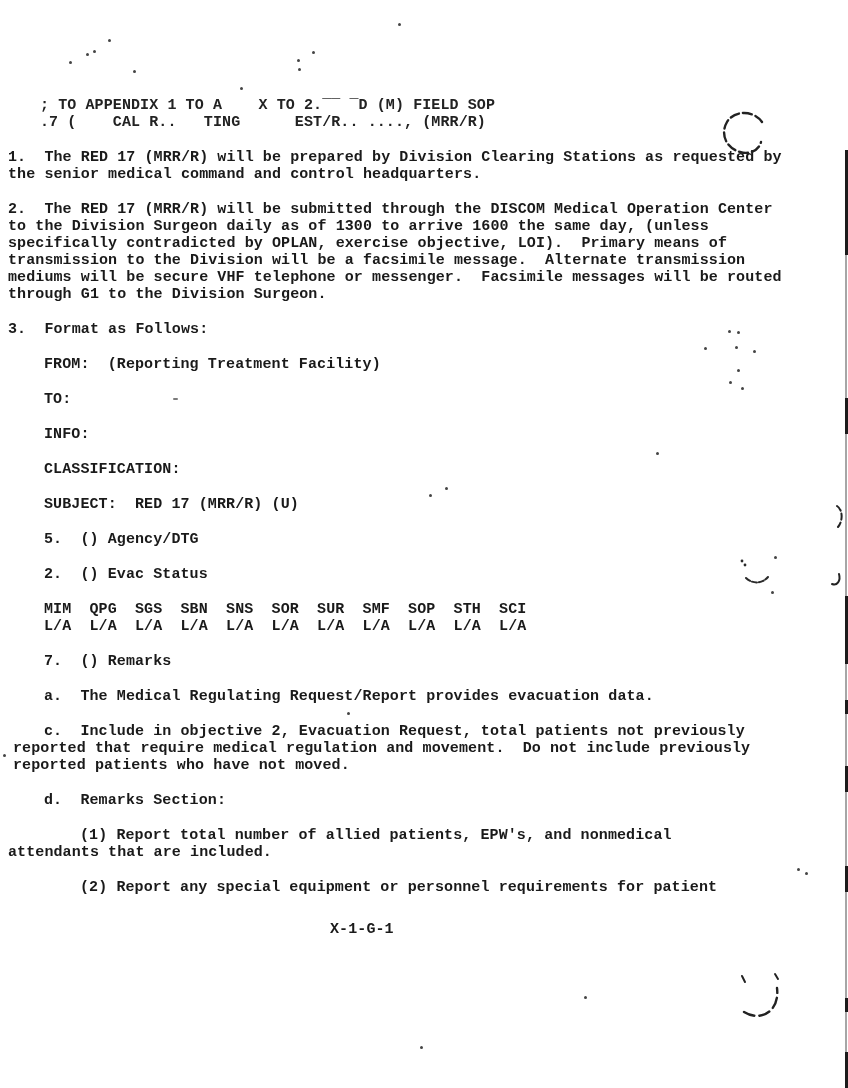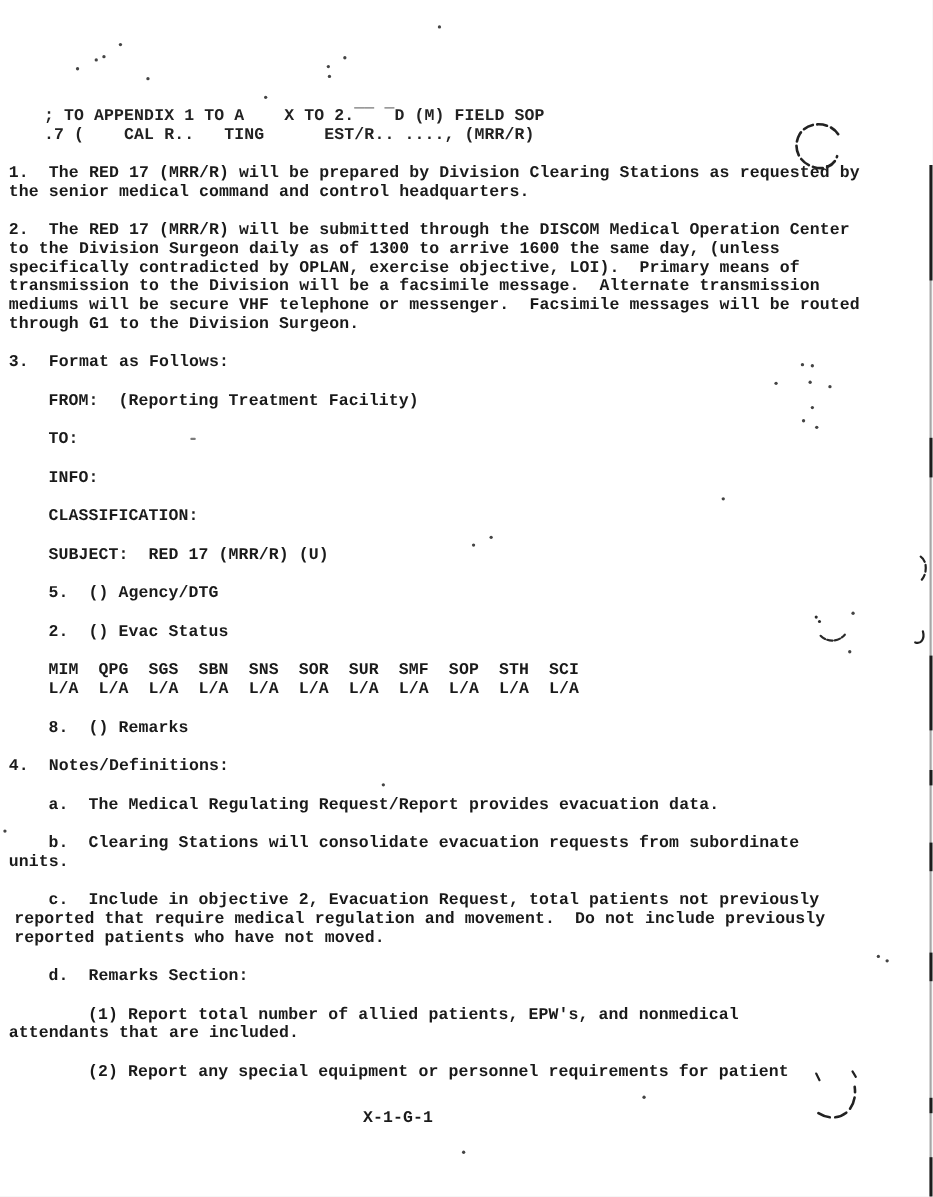--- a/index.html
+++ b/index.html
@@ -79,35 +79,28 @@
     <div class="block">
       <div class="line ind1">2.  () Evac Status</div>
     </div>
 
     <div class="block">
       <div class="line ind1" id="evac-cols">MIM  QPG  SGS  SBN  SNS  SOR  SUR  SMF  SOP  STH  SCI</div>
       <div class="line ind1" id="evac-vals">L/A  L/A  L/A  L/A  L/A  L/A  L/A  L/A  L/A  L/A  L/A</div>
     </div>
 
     <div class="block">
-      <div class="line ind1">8.  () Remarks</div>
+      <div class="line ind1">7.  () Remarks</div>
     </div>
 
-    <div class="block">
-      <div class="line">4.  Notes/Definitions:</div>
-    </div>
 
     <div class="block">
       <div class="line ind1">a.  The Medical Regulating Request/Report provides evacuation data.</div>
     </div>
 
-    <div class="block">
-      <div class="line ind1">b.  Clearing Stations will consolidate evacuation requests from subordinate</div>
-      <div class="line">units.</div>
-    </div>
 
     <div class="block">
       <div class="line ind1">c.  Include in objective 2, Evacuation Request, total patients not previously</div>
       <div class="line indc">reported that require medical regulation and movement.  Do not include previously</div>
       <div class="line indc">reported patients who have not moved.</div>
     </div>
 
     <div class="block">
       <div class="line ind1">d.  Remarks Section:</div>
     </div>

